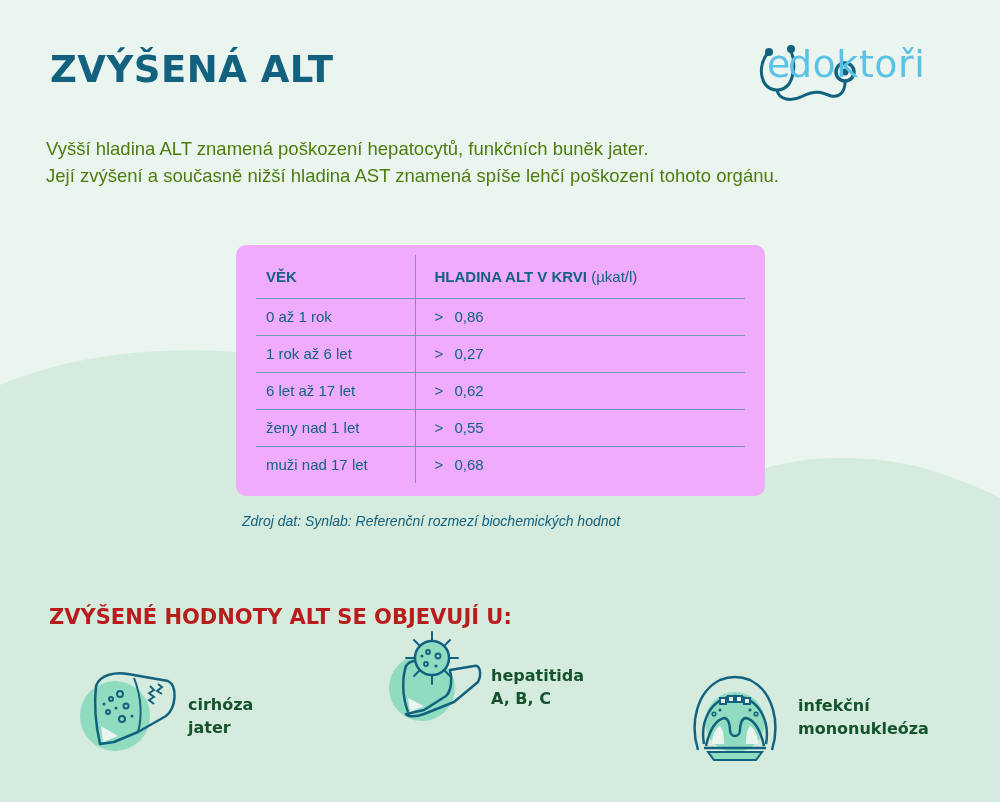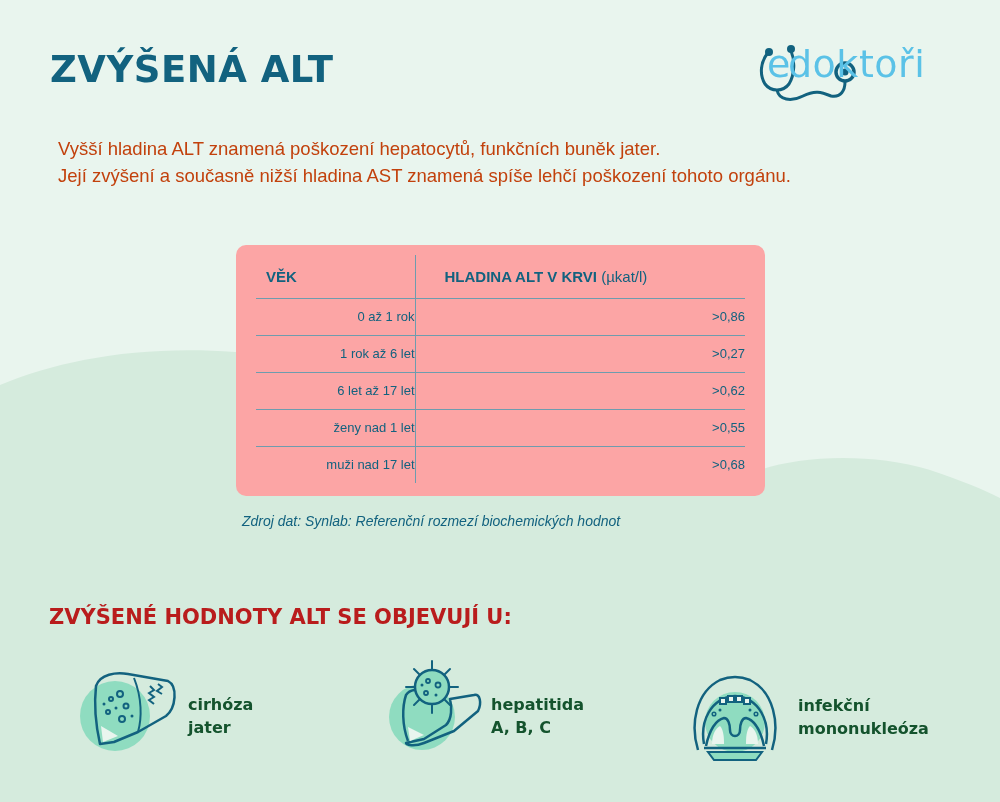--- a/index.html
+++ b/index.html
@@ -18,38 +18,38 @@
       color: #12627f;
       text-align: center;
     }
     .logo { position: absolute; left: 755px; top: 40px; width: 200px; height: 66px; z-index: 2; }
     .logo-text {
       position: absolute; left: 33px; top: 2px;
       font-family: "DejaVu Sans", sans-serif;
       font-size: 38px; color: #5bc2e7; letter-spacing: 0.5px;
     }
     .intro {
-      position: absolute; left: 58px; top: 135px;
-      font-size: 18.5px; line-height: 27px; color: #c2410c;
+      position: absolute; left: 46px; top: 135px;
+      font-size: 18.5px; line-height: 27px; color: #4d7c0f;
       font-family: "Liberation Sans", sans-serif;
     }
     .card {
       position: absolute; left: 236px; top: 245px; width: 529px; height: 251px;
-      background: #fca5a5; border-radius: 10px; z-index: 2;
+      background: #f0abfc; border-radius: 10px; z-index: 2;
     }
     table { position: absolute; left: 20px; top: 10px; width: 489px; border-collapse: collapse; }
     th, td { text-align: left; color: #12627f; font-family: "Liberation Sans", sans-serif; }
     th {
       height: 43px; font-size: 15px; font-weight: bold; padding-left: 10px;
       border-bottom: 1px solid #6e9cae;
     }
-    td { height: 37px; font-size: 13px; padding-left: 10px; border-bottom: 1px solid #6e9cae; text-align: right; }
+    td { height: 37px; font-size: 15px; padding-left: 10px; border-bottom: 1px solid #6e9cae; }
     tr:last-child td { border-bottom: none; }
     .col-1 { width: 159px; border-right: 1px solid #6e9cae; }
-    .col-2 { padding-left: 29px; }
+    .col-2 { padding-left: 19px; }
     th .unit { font-weight: normal; }
     .gt { display: inline-block; width: 20px; }
     .note {
       position: absolute; left: 242px; top: 510px; z-index: 2;
       font-style: italic; font-size: 14px; line-height: 23px; color: #12627f;
     }
     .subtitle {
       position: absolute; left: 49px; top: 605px; z-index: 2;
       font-family: "DejaVu Sans", sans-serif;
       font-weight: bold; font-size: 21px; color: #b91c1c;
@@ -148,21 +148,21 @@
     <circle cx="38" cy="44" r="1.5" fill="#12627f"></circle>
     <circle cx="26" cy="40" r="1.5" fill="#12627f"></circle>
     <circle cx="54" cy="52" r="1.5" fill="#12627f"></circle>
   </svg>
   <div class="cond-label" style="left:110px;top:29px">
     <div>cirhóza</div>
     <div>jater</div>
   </div>
 </div>
 
-<div class="cond" style="left:384px;top:655px;width:220px;height:105px">
+<div class="cond" style="left:384px;top:626px;width:220px;height:105px">
   <svg width="110" height="105" viewBox="0 0 110 105">
     <circle cx="38" cy="62" r="33" fill="#8fdcc0"></circle>
     <path d="M22,88 L40,84 L62,70 C68,64 68,52 66,44 L90,40 C96,38 98,48 94,56 L70,76 L40,88 C30,92 22,90 22,88 Z" fill="none" stroke="#12627f" stroke-width="2.5" stroke-linejoin="round"></path>
     <path d="M24,86 C18,70 18,52 22,40 C26,34 34,34 40,36" fill="none" stroke="#12627f" stroke-width="2.5"></path>
     <path d="M24,72 L26,86 L40,80 Z" fill="#e9f5ee"></path>
     <circle cx="48" cy="32" r="17" fill="#8fdcc0" stroke="#12627f" stroke-width="2.5"></circle>
     <g stroke="#12627f" stroke-width="2" stroke-linecap="round">
       <line x1="48" y1="15" x2="48" y2="6"></line>
         <line x1="48" y1="49" x2="48" y2="58"></line>
       <line x1="31" y1="32" x2="22" y2="32"></line>

